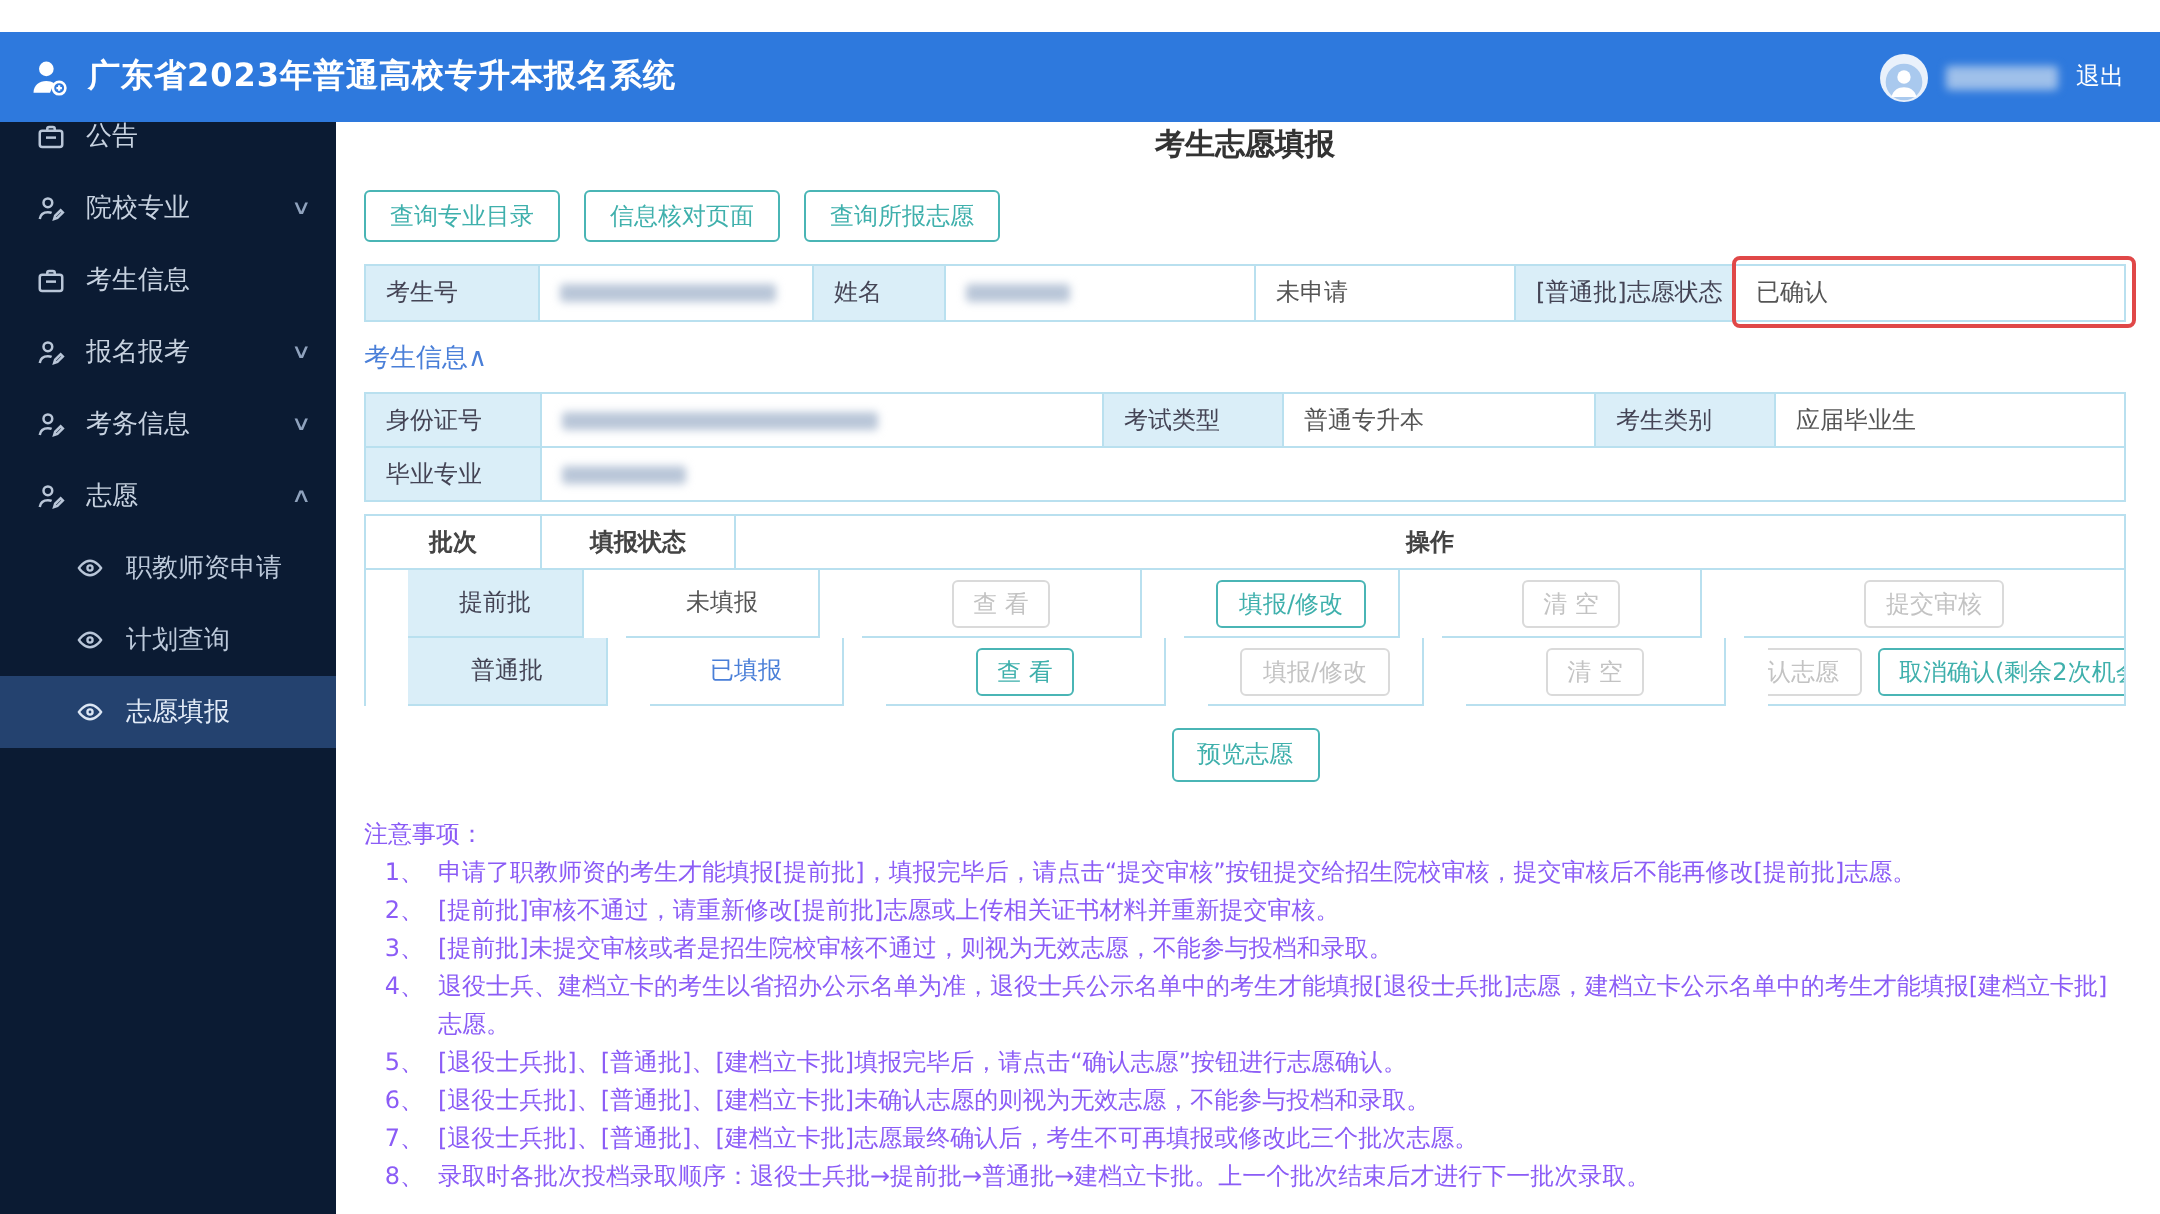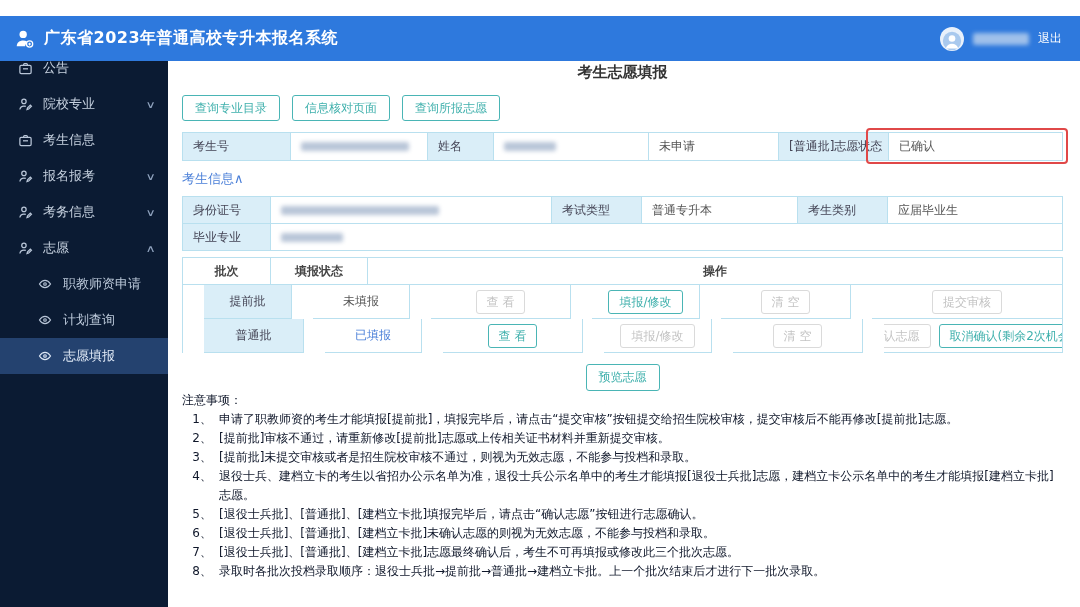--- a/index.html
+++ b/index.html
@@ -61,21 +61,21 @@
     border:2px solid #e04848; border-radius:4px; pointer-events:none; z-index:3;
   }
   .info-toggle { margin:9px 0 8px; font-size:13px; color:#4a7fd8; cursor:pointer; width:max-content; }
   .detail-table .cell { height:27px; }
   .batch-table { margin-top:6px; }
   .batch-table .hcell { height:27px; font-weight:bold; color:#444; }
   .batch-table .dcell { height:34px;margin-left:21px; }
   .blue-text { color:#4a7fd8; }
   
   .preview-row { text-align:center; margin-top:11px; }
-  .notes { color:#0f172a; font-size:12px; }
+  .notes { margin-top:17px; color:#8b5cf6; font-size:12px; }
   .notes-title { line-height:19px; }
   .note-item { display:flex; line-height:19px; }
   .note-num { width:30px; text-align:right; margin-right:7px; flex:0 0 30px; }
   .note-text { flex:1; }
 </style>
 </head>
 <body>
 
 <div class="header">
   <span class="icon" style="width:22px;height:22px;">
@@ -209,21 +209,21 @@
 
   <div class="toolbar">
     <button class="btn">查询专业目录</button>
     <button class="btn">信息核对页面</button>
     <button class="btn">查询所报志愿</button>
   </div>
 
   <div class="summary-wrap">
     <div class="itable">
       <div class="trow">
-        <div class="cell lbl" style="width:108px">考生号</div>
+        <div class="cell lbl" style="width:87px">考生号</div>
         <div class="cell" style="width:137px">
             <span class="redact" style="width:108px;height:9px"></span>
           </div>
         <div class="cell lbl" style="width:66px">姓名</div>
         <div class="cell" style="width:155px">
             <span class="redact" style="width:52px;height:9px"></span>
           </div>
         <div class="cell" style="width:130px">未申请</div>
         <div class="cell lbl" style="width:110px">[普通批]志愿状态</div>
         <div class="cell" style="width:83px; flex:1">已确认</div>

